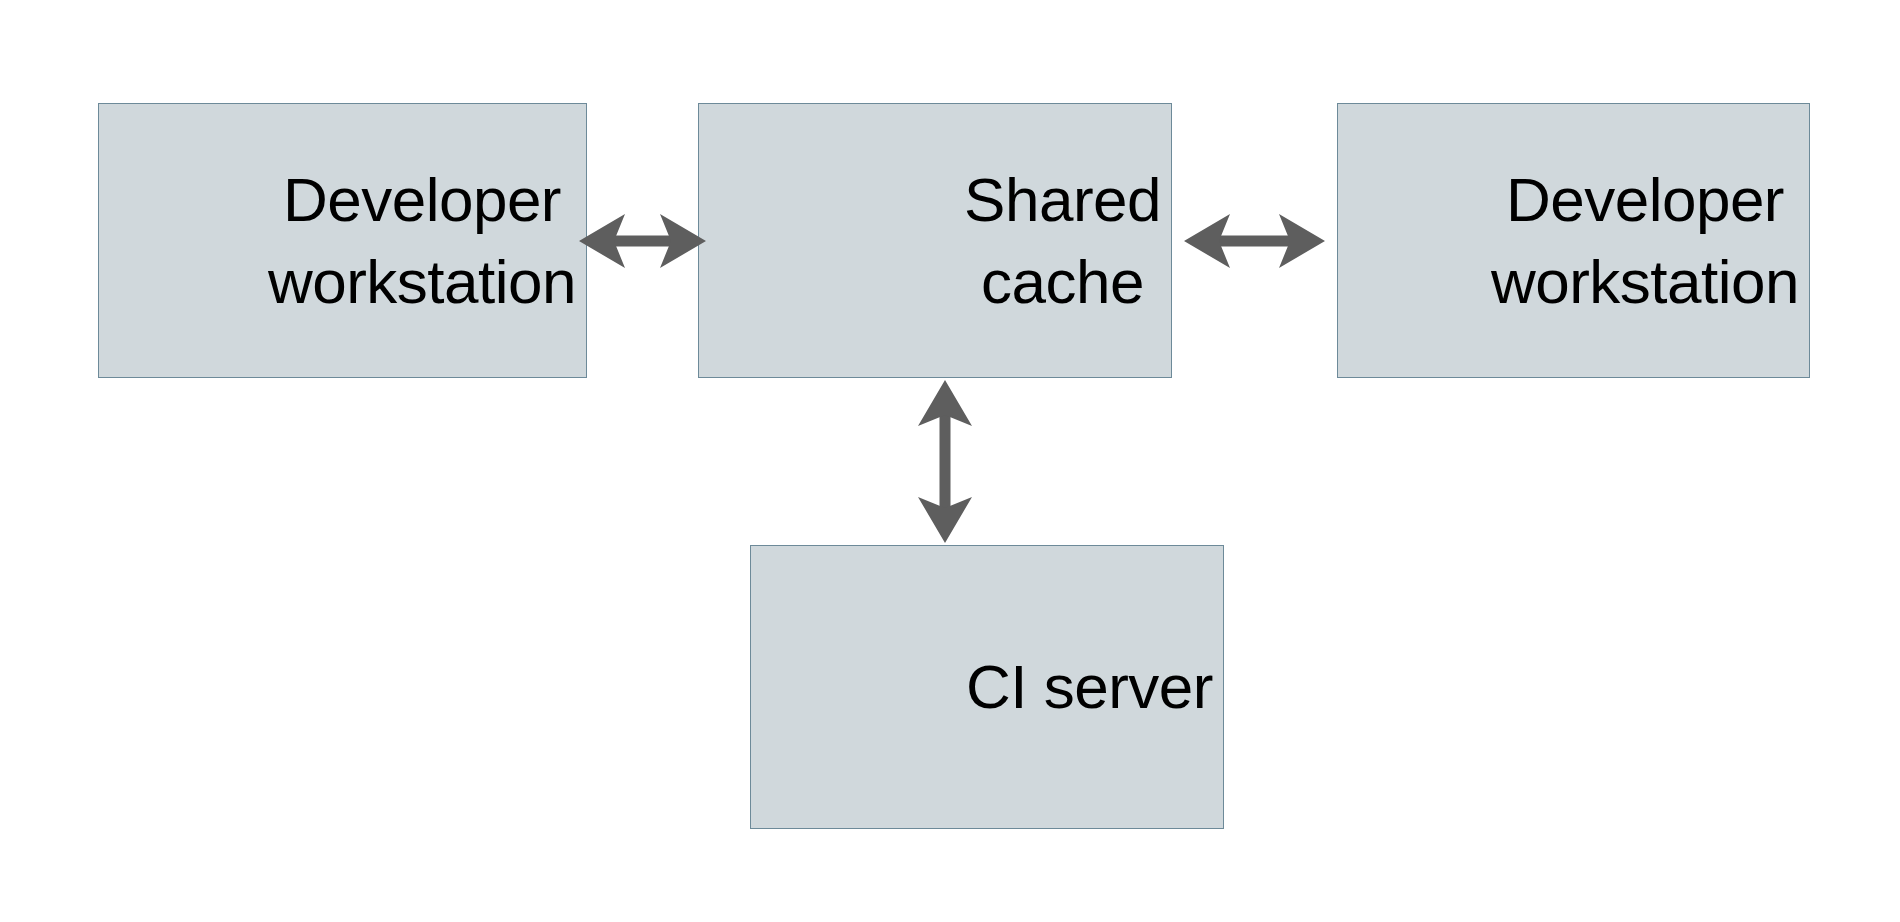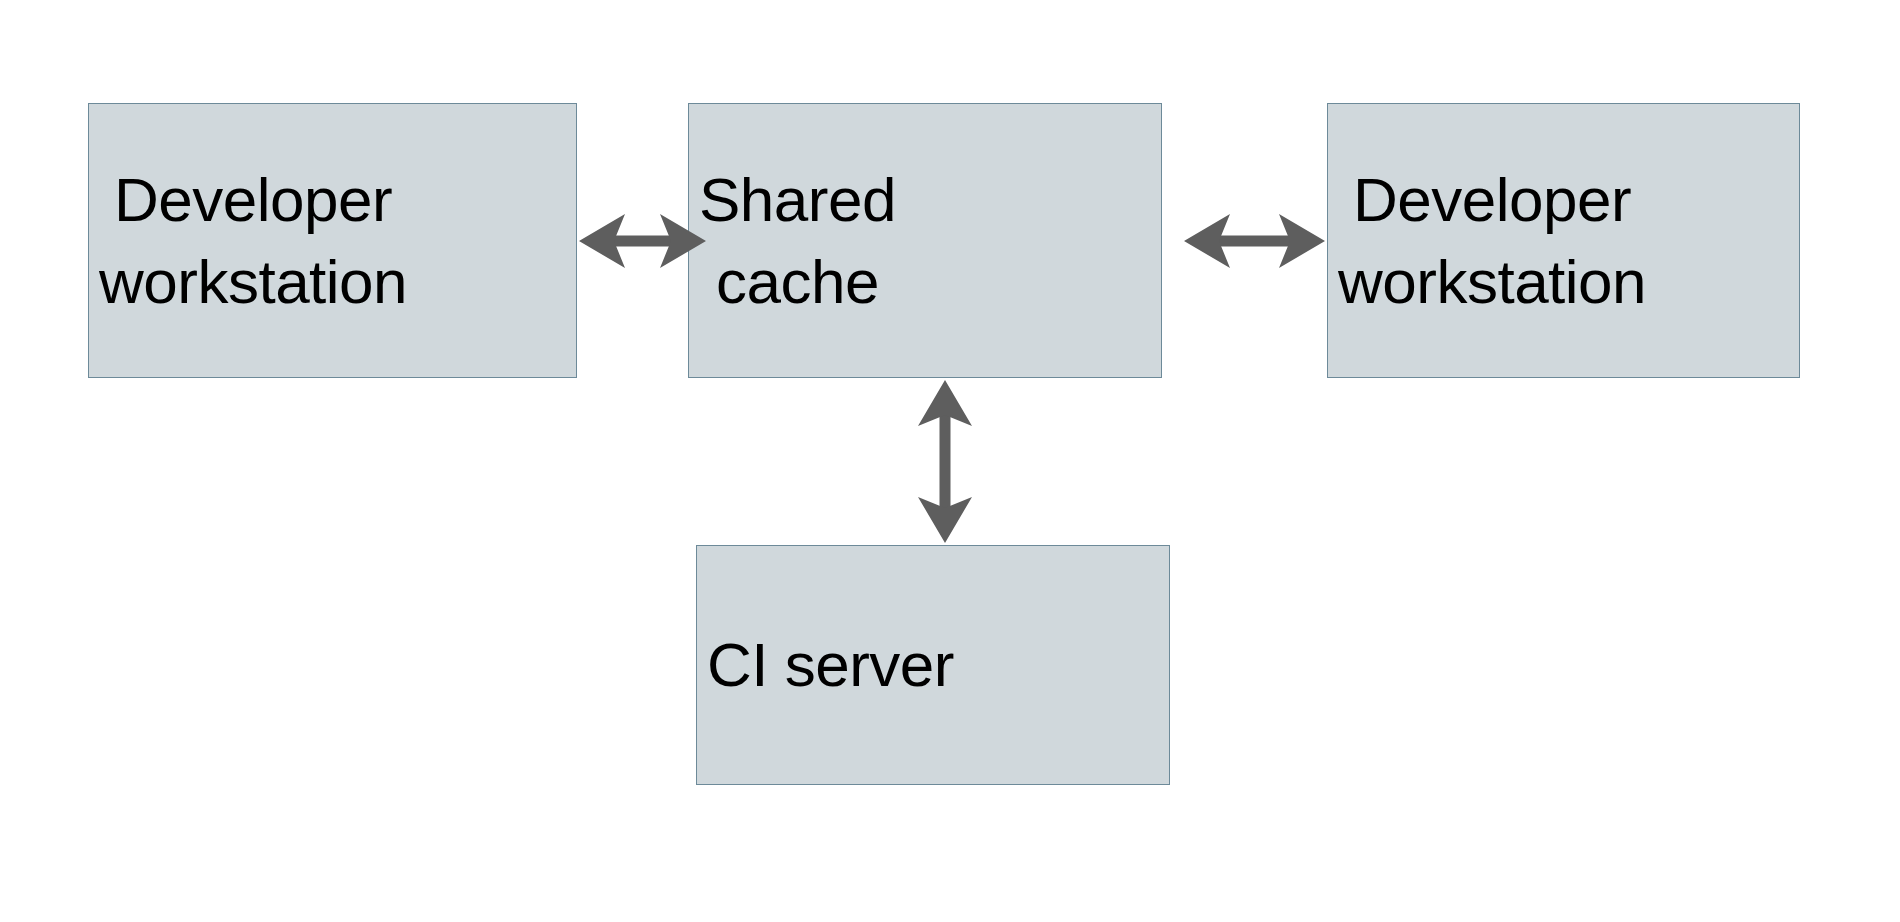--- a/index.html
+++ b/index.html
@@ -18,22 +18,23 @@
     background: #ffffff;
     overflow: hidden;
   }
   .node {
     position: absolute;
     box-sizing: border-box;
     background: #d0d8dc;
     border: 1.6px solid #6d8a99;
     display: flex;
     align-items: center;
-    justify-content: flex-start;
+    justify-content: flex-end;
     text-align: center;
+    margin-left: 10px;
   }
   .node-label {
     font-family: "Liberation Sans", sans-serif;
     font-size: 62px;
     line-height: 1.32;
     color: #000000;
     font-weight: 400;
     letter-spacing: -0.5px;
     white-space: pre-line;
     padding: 0 10px;
@@ -60,21 +61,21 @@
   <div class="node" id="node-shared-cache" style="left: 688px; top: 103px; width: 474px; height: 275px; background: rgb(208, 216, 220); border-color: rgb(109, 138, 153);">
     <div class="node-label" style="color: rgb(0, 0, 0);">Shared
 cache</div>
   </div>
 
   <div class="node" id="node-dev-right" style="left: 1327px; top: 103px; width: 473px; height: 275px; background: rgb(208, 216, 220); border-color: rgb(109, 138, 153);">
     <div class="node-label" style="color: rgb(0, 0, 0);">Developer
 workstation</div>
   </div>
 
-  <div class="node" id="node-ci-server" style="left: 696px; top: 545px; width: 474px; height: 240px; background: rgb(208, 216, 220); border-color: rgb(109, 138, 153);">
+  <div class="node" id="node-ci-server" style="left: 740px; top: 545px; width: 474px; height: 284px; background: rgb(208, 216, 220); border-color: rgb(109, 138, 153);">
     <div class="node-label" style="color: rgb(0, 0, 0);">CI server</div>
   </div>
 
   <div class="connector" id="edge-0" style="left: 539px; top: 200.5px;">
     <svg id="edge-0-svg" xmlns="http://www.w3.org/2000/svg" width="207" height="80" viewBox="0 0 207 80">
         <line x1="74" y1="40" x2="133" y2="40" stroke="#5e5e5e" stroke-width="11"></line>
         <path d="M40,40 L86,13 L75,40 L86,67 Z" fill="#5e5e5e"></path>
         <path d="M167,40 L121,67 L132,40 L121,13 Z" fill="#5e5e5e"></path>
       </svg>
   </div>

